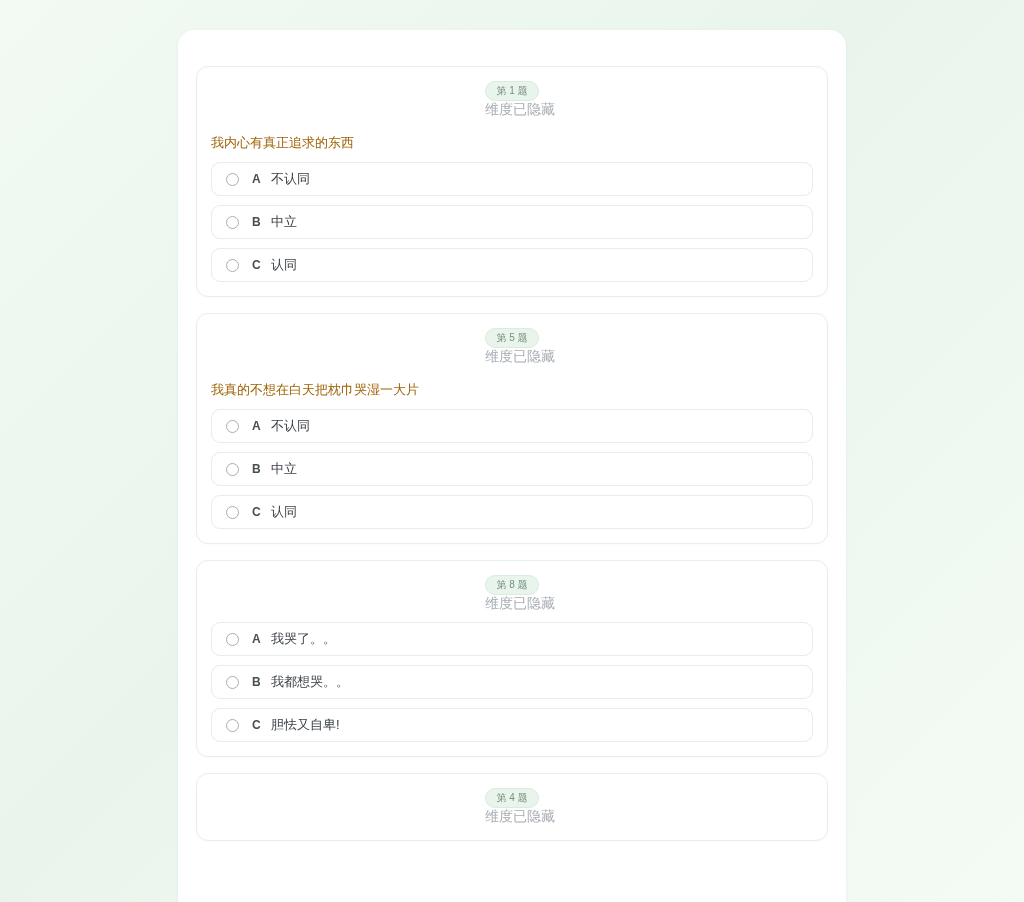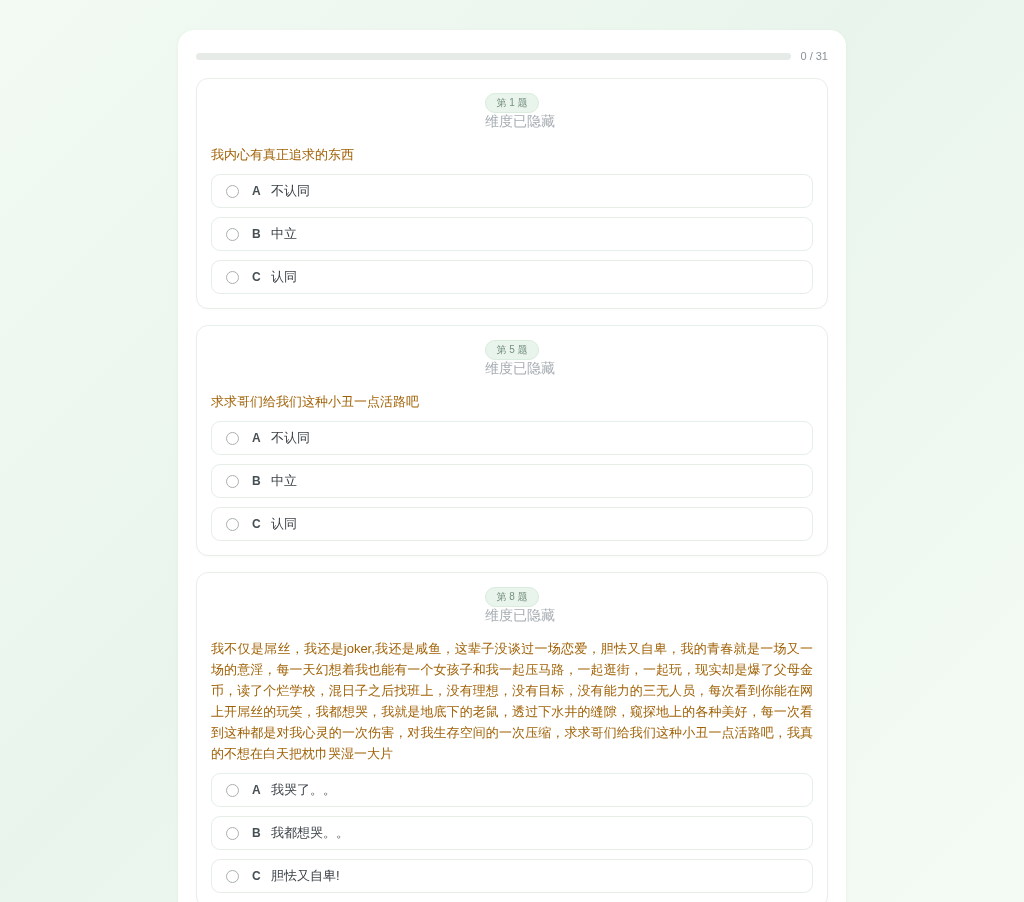--- a/index.html
+++ b/index.html
@@ -111,26 +111,20 @@
     font-size: 13px;
     color: #3c4248;
     margin-left: 6px;
   }
 </style>
 </head>
 <body>
 
 <div class="survey-panel">
 
-  <div class="progress-row">
-    <div class="progress-track">
-      <div class="progress-fill" style="width:0%"></div>
-    </div>
-    <span class="progress-count">0 / 31</span>
-  </div>
 
   <div class="question-card">
     <div class="card-header">
       <span class="q-badge">第 1 题</span>
       <span class="dim-hidden">维度已隐藏</span>
     </div>
     <div class="q-text">我内心有真正追求的东西</div>
     <div class="options">
       <div class="option-row">
         <span class="radio"></span>
@@ -148,21 +142,21 @@
         <span class="opt-label">认同</span>
       </div>
     </div>
   </div>
 
   <div class="question-card">
     <div class="card-header">
       <span class="q-badge">第 5 题</span>
       <span class="dim-hidden">维度已隐藏</span>
     </div>
-    <div class="q-text">求求哥们给我们这种小丑一点活路吧</div>
+    <div class="q-text">我真的不想在白天把枕巾哭湿一大片</div>
     <div class="options">
       <div class="option-row">
         <span class="radio"></span>
         <span class="opt-letter">A</span>
         <span class="opt-label">不认同</span>
       </div>
       <div class="option-row">
         <span class="radio"></span>
         <span class="opt-letter">B</span>
         <span class="opt-label">中立</span>
@@ -173,21 +167,20 @@
         <span class="opt-label">认同</span>
       </div>
     </div>
   </div>
 
   <div class="question-card">
     <div class="card-header">
       <span class="q-badge">第 8 题</span>
       <span class="dim-hidden">维度已隐藏</span>
     </div>
-    <div class="q-text">我不仅是屌丝，我还是joker,我还是咸鱼，这辈子没谈过一场恋爱，胆怯又自卑，我的青春就是一场又一场的意淫，每一天幻想着我也能有一个女孩子和我一起压马路，一起逛街，一起玩，现实却是爆了父母金币，读了个烂学校，混日子之后找班上，没有理想，没有目标，没有能力的三无人员，每次看到你能在网上开屌丝的玩笑，我都想哭，我就是地底下的老鼠，透过下水井的缝隙，窥探地上的各种美好，每一次看到这种都是对我心灵的一次伤害，对我生存空间的一次压缩，求求哥们给我们这种小丑一点活路吧，我真的不想在白天把枕巾哭湿一大片</div>
     <div class="options">
       <div class="option-row">
         <span class="radio"></span>
         <span class="opt-letter">A</span>
         <span class="opt-label">我哭了。。</span>
       </div>
       <div class="option-row">
         <span class="radio"></span>
         <span class="opt-letter">B</span>
         <span class="opt-label">我都想哭。。</span>

